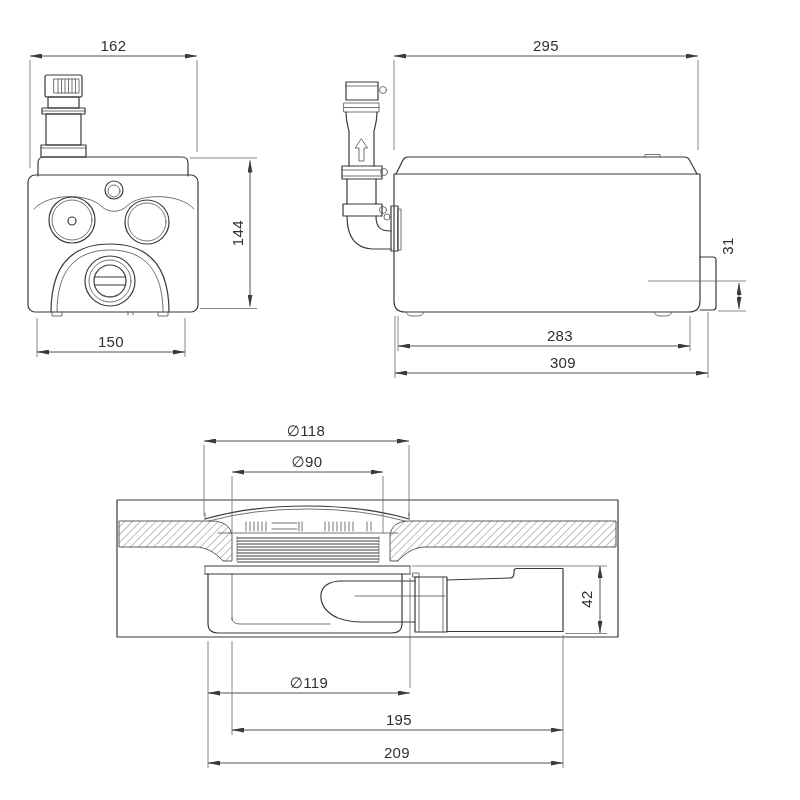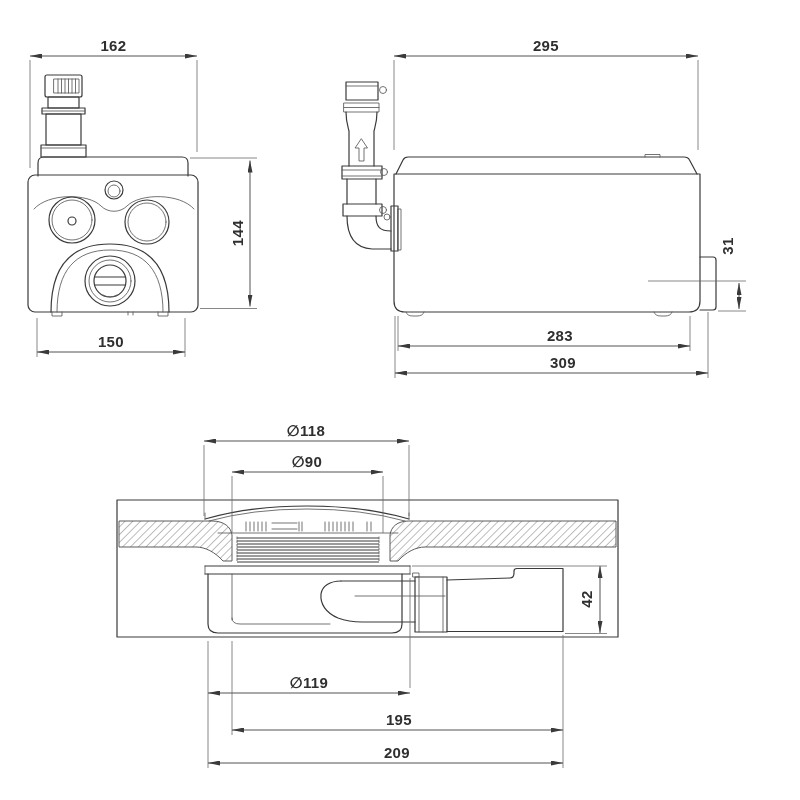--- a/index.html
+++ b/index.html
@@ -1,16 +1,16 @@
 <!DOCTYPE html>
 <html><head>
 <meta charset="utf-8">
 <style>
   html,body{margin:0;padding:0;background:#ffffff;}
-  .page{width:800px;height:800px;background:#a3a3a3;position:relative;font-family:"Liberation Sans","DejaVu Sans",sans-serif;font-weight:bold;}
+  .page{width:800px;height:800px;background:#a3a3a3;position:relative;font-family:"Liberation Sans","DejaVu Sans",sans-serif;}
   svg{display:block;}
   .obj{fill:none;stroke:#3a3a3a;stroke-width:1.2;stroke-linejoin:round;stroke-linecap:round;}
   .det{fill:none;stroke:#5a5a5a;stroke-width:0.85;stroke-linejoin:round;stroke-linecap:round;}
   .thr{fill:none;stroke:#3a3a3a;stroke-width:1;}
   .ext{fill:none;stroke:#6a6a6a;stroke-width:0.8;}
   .dim{fill:none;stroke:#3f3f3f;stroke-width:0.9;marker-start:url(#arr);marker-end:url(#arr);}
   .hatchfill{fill:url(#hatch);stroke:#4a4a4a;stroke-width:0.9;}
   text.dimlabel{font-family:"Liberation Sans","DejaVu Sans",sans-serif;font-size:15px;fill:#2f2f2f;letter-spacing:0.4px;text-anchor:middle;}
 </style>
 </head>

